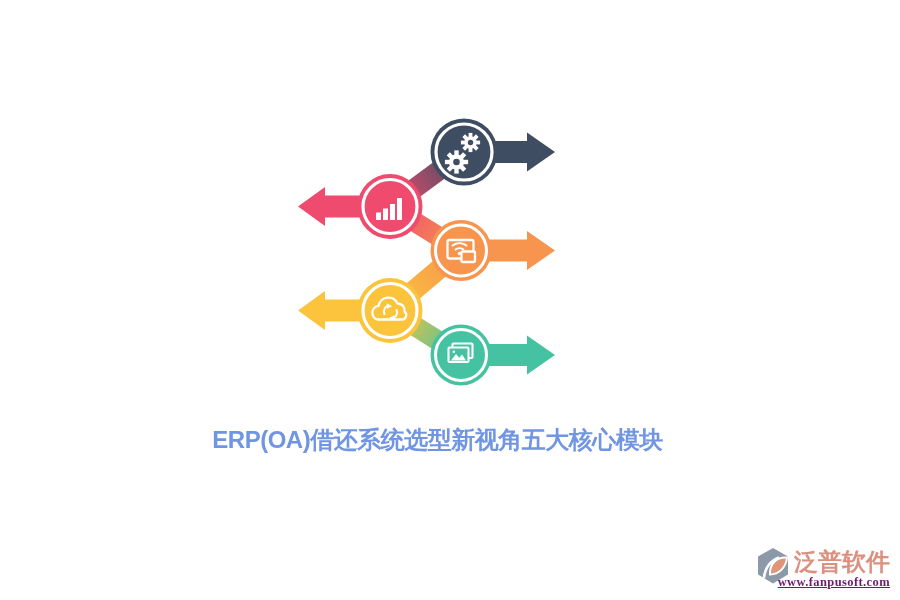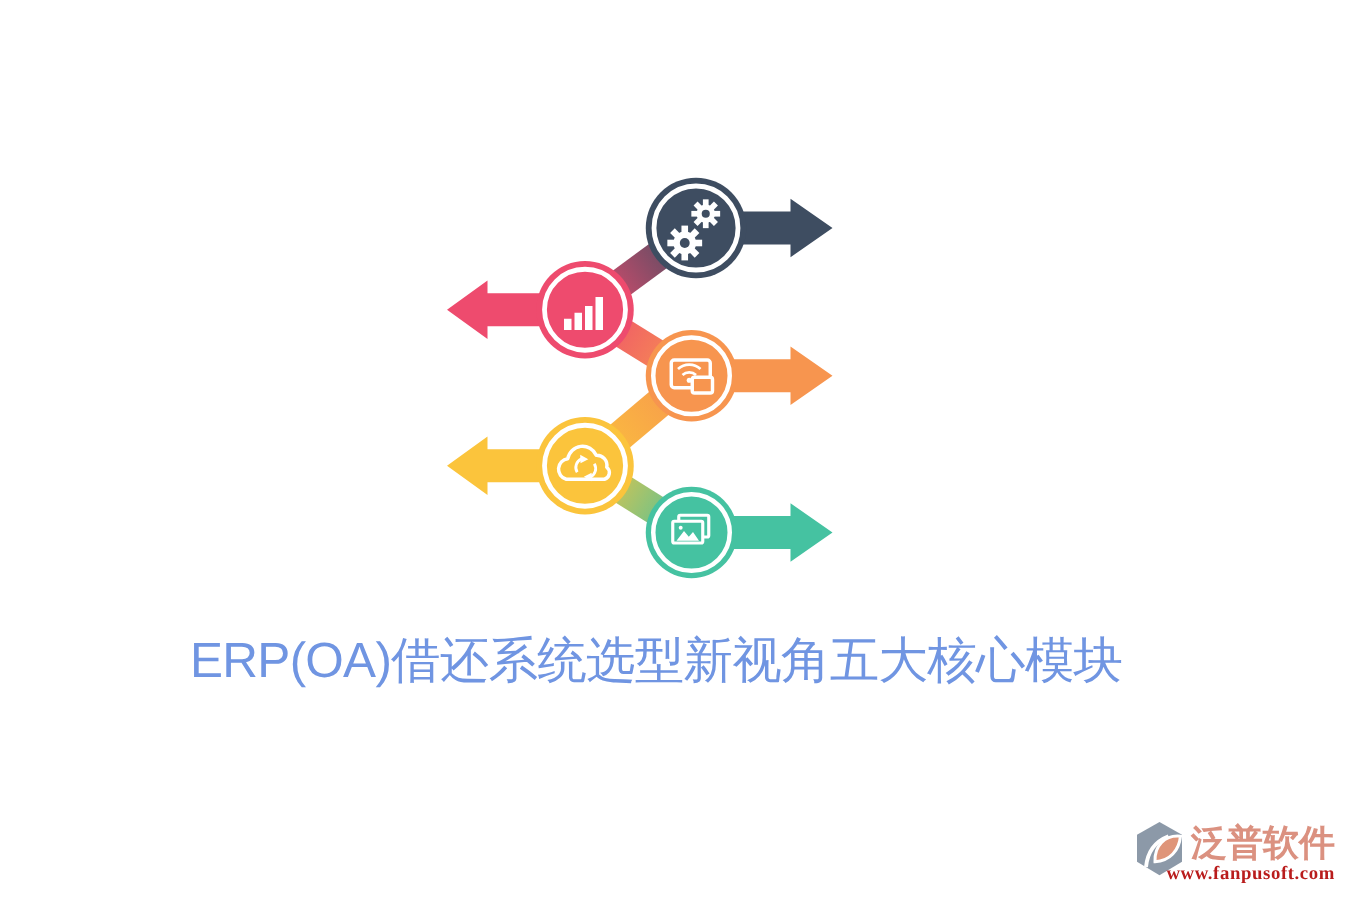--- a/index.html
+++ b/index.html
@@ -1,20 +1,20 @@
 <!DOCTYPE html>
 <html><head>
 <meta charset="utf-8">
 <style>
   html,body{margin:0;padding:0;background:#fff;}
   .canvas{position:relative;width:900px;height:600px;background:#fff;overflow:hidden;
           font-family:"Liberation Sans",sans-serif;}
   .diagram{position:absolute;left:0;top:0;width:900px;height:600px;}
   .title{position:absolute;left:0;top:420px;width:875px;text-align:center;
-         font-weight:normal;font-size:33px;line-height:39px;letter-spacing:-0.5px;}
+         font-weight:bold;font-size:24px;line-height:39px;letter-spacing:-0.5px;}
   .brandbox{position:absolute;left:750px;top:544px;width:142px;height:48px;}
   .brandbox .logo{position:absolute;left:6px;top:3px;}
   .brand{position:absolute;right:2px;top:2px;font-size:24px;font-weight:bold;
          font-family:"Liberation Serif",serif;white-space:nowrap;}
   .site{position:absolute;right:2px;top:31px;font-size:12.5px;font-weight:bold;
         letter-spacing:0.4px;font-family:"Liberation Serif",serif;white-space:nowrap;}
 </style>
 </head>
 <body>
 
@@ -137,16 +137,16 @@
     <div>ERP(OA)借还系统选型新视角五大核心模块</div>
   </div>
 
   <div class="brandbox">
     <svg class="logo" width="34" height="38" viewBox="0 0 34 38" xmlns="http://www.w3.org/2000/svg">
       <polygon points="17,1 32,9.5 32,27.5 17,36.5 2,27.5 2,9.5" fill="#8c99a8"></polygon>
       <path d="M8,31 C9,21 14,14 23,10.5" fill="none" stroke="#fff" stroke-width="2.6"></path>
       <path d="M14,27.5 C13.5,17 20.5,9.5 31,10.5 C30,20 24,27 14,27.5 Z" stroke="#fff" stroke-width="2" fill="#df9579"></path>
     </svg>
     <div class="brand" style="color: rgb(219, 145, 128);">泛普软件</div>
-    <div class="site" style="color: #b91c1c;">www.fanpusoft.com</div>
+    <div class="site" style="color: #701a75; text-decoration: underline;">www.fanpusoft.com</div>
   </div>
 
 </div>
 
 </body></html>

